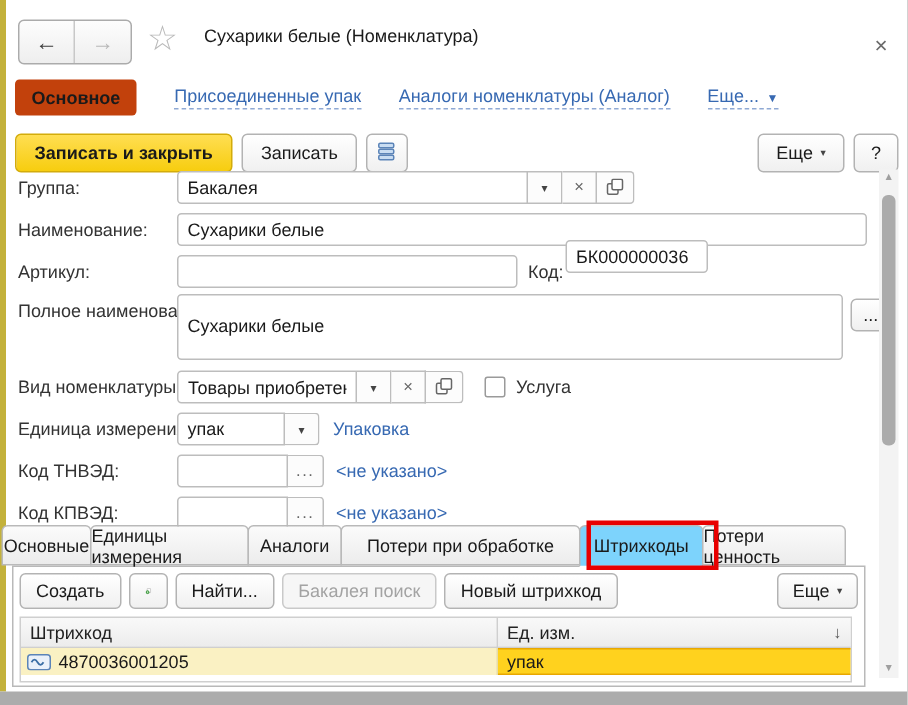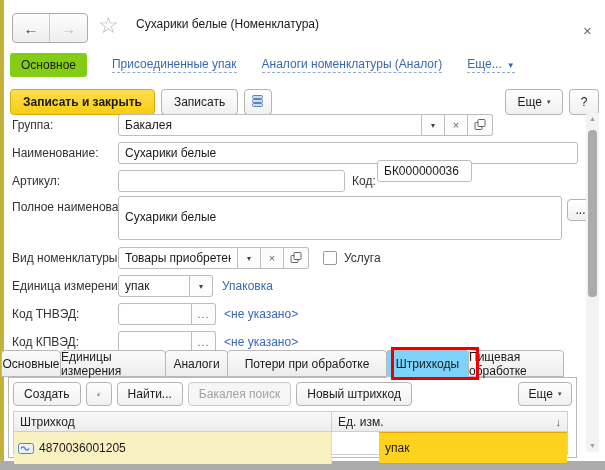--- a/index.html
+++ b/index.html
@@ -15,21 +15,21 @@
   .nav-btn { width:37px; height:28px; display:flex; align-items:center; justify-content:center;
              font-size:15px; cursor:pointer; }
   .nav-btn.back { color:#3A3A3A; border-right:1px solid #C8C8C8; }
   .nav-btn.fwd { color:#B8B8B8; }
   .star { position:absolute; left:98px; top:12px; font-size:23px; color:#B9B9B9; cursor:pointer; }
   .title { position:absolute; left:136px; top:17px; font-size:12px; color:#1a1a1a; }
   .close-x { position:absolute; left:583px; top:22px; font-size:15px; color:#6B6B6B; cursor:pointer; }
 
   
   .navrow { position:absolute; left:10px; top:52px; display:flex; align-items:center; height:26px; }
-  .nav-active { background:#84cc16; border-radius:3px; padding:5px 11px; cursor:default; }
+  .nav-active { background:#c2410c; border-radius:3px; padding:5px 11px; cursor:default;font-weight:bold; }
   .nav-link { color:#3769B2; border-bottom:1px dashed #8FA9D4; padding-bottom:1px;
               margin-left:25px; cursor:pointer; }
   .nav-more-arrow { font-size:8px; color:#3769B2; margin-left:5px; }
 
   
   .btn { height:26px; display:inline-flex; align-items:center; justify-content:center;
          padding:0 12px; background:linear-gradient(#FFFFFF,#F0F0F0); border:1px solid #B3B3B3;
          border-radius:4px; color:#1a1a1a; cursor:pointer; font:12px "Liberation Sans",sans-serif; }
   .btn-primary { background:linear-gradient(#FFDE52,#F7CD0F); border-color:#D3AC0B; font-weight:bold; }
   .btn .arrow { font-size:7px; margin-left:5px; color:#444; }
@@ -76,21 +76,21 @@
   .btn-more-pane { position:absolute; right:4px; top:4px; width:54px; }
   .grid { position:absolute; left:4px; top:33px; width:555px; height:44px;
           border:1px solid #CFCFCF; }
   .thead { display:flex; height:20px; }
   .th { background:linear-gradient(#F9F9F9,#ECECEC); border-right:1px solid #CFCFCF;
         border-bottom:1px solid #CFCFCF; display:flex; align-items:center; padding:0 6px;
         color:#222; cursor:pointer; }
   .th-barcode { width:318px; }
   .th-unit { flex:1; justify-content:space-between; border-right:none; }
   .sort { font-size:11px; color:#555; }
-  .trow { display:flex; height:32px; cursor:pointer;gap:47px; }
+  .trow { display:flex; height:18px; cursor:pointer; }
   .td-barcode { width:318px; background:#FAF1C3; display:flex; align-items:center; gap:5px;
                 padding:0 4px; border-right:1px solid #E6DCA8; }
   .td-unit { flex:1; background:#FFD21E; display:flex; align-items:center; padding:0 6px;
              border-top:1px solid #E8A700; border-bottom:1px solid #E8A700; }
 
   
   .sbar { position:absolute; left:586px; top:113px; width:13px; height:339px; background:#F3F3F3; }
   .sb-arrow { position:absolute; left:0; width:13px; height:12px; font-size:7px; color:#9F9F9F;
               text-align:center; line-height:12px; cursor:pointer; }
   .sb-up { top:0; } .sb-down { bottom:0; }
@@ -132,21 +132,21 @@
     </button>
   </div>
   <button class="btn btn-more-top">
     <span>Еще</span>
     <span class="arrow">▾</span>
   </button>
   <button class="btn btn-help">?</button>
 
   <div class="flabel" style="top:114px">Группа:</div>
   <div class="fgroup" style="left:118px; top:114px">
-    <input style="width: 304px;" value="Бакалея">
+    <input style="width: 234px;" value="Бакалея">
     <div class="seg">
       <span class="dd">▾</span>
       </div>
     <div class="seg">
       <span class="clr">×</span>
       </div>
     <div class="seg" style="width:25px">
       <svg width="12" height="12" viewBox="0 0 12 12">
         <rect x="1" y="3.5" width="7" height="7" rx="1" fill="none" stroke="#666"></rect>
         <rect x="4" y="0.5" width="7" height="7" rx="1" fill="#fff" stroke="#666"></rect>
@@ -219,21 +219,21 @@
       </div>
   </div>
   <div class="flink" style="left:224px; top:331px">&lt;не указано&gt;</div>
 
   <div class="tabs">
     <div class="tab" style="width:60px">Основные</div>
     <div class="tab" style="width:106px">Единицы измерения</div>
     <div class="tab" style="width:63px">Аналоги</div>
     <div class="tab" style="width:160px">Потери при обработке</div>
     <div class="tab active" style="width:83px">Штрихкоды</div>
-    <div class="tab" style="width:96px">Пищевая обработке</div>
+    <div class="tab" style="width:96px">Потери ценность</div>
   </div>
   <div class="red-box"></div>
 
   <div class="pane">
     <div class="pane-actions">
       <button class="btn">Создать</button>
       <button class="btn btn-ico" style="width:26px">
         <svg width="16" height="16" viewBox="0 0 16 16">
           <rect x="4.5" y="1.5" width="9" height="11" rx="1" fill="#fff" stroke="#8A8A8A"></rect>
           <circle cx="5.5" cy="11" r="4.2" fill="#3FA63F" stroke="#2C7D2C"></circle>

